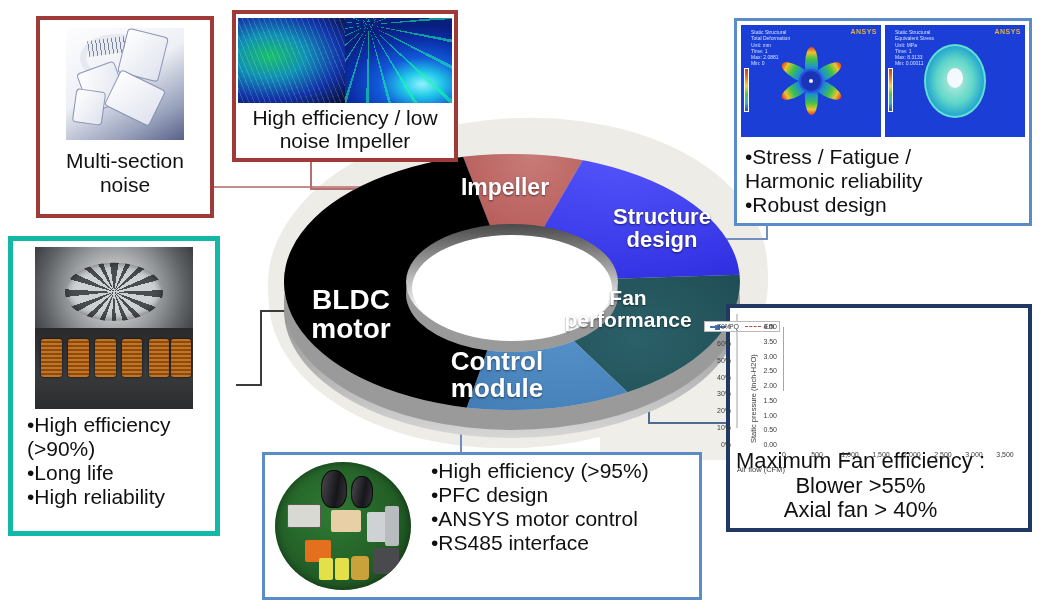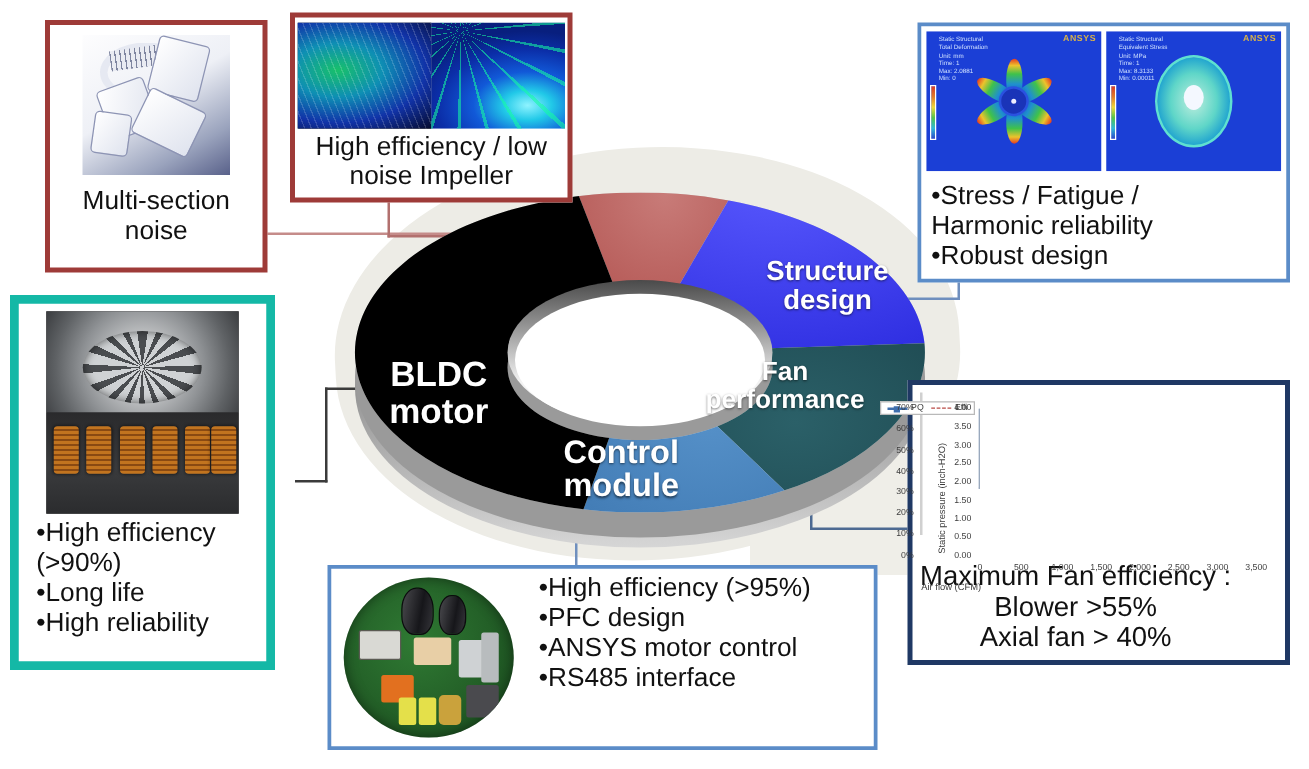--- a/index.html
+++ b/index.html
@@ -36,21 +36,21 @@
   
   .box {
     position: absolute;
     background: #ffffff;
     display: flex;
     flex-direction: column;
     align-items: center;
     justify-content: flex-start;
   }
   .box.red    { border: 4px solid #9e3b38; }
-  .box.black  { border: 7px solid #14b8a6; }
+  .box.black  { border: 5px solid #14b8a6; }
   .box.blue   { border: 3px solid #5b8cc8; }
   .box.navy   { border: 4px solid #1f3864; }
 
   .box-text {
     font-size: 21px;
     color: #111;
     text-align: center;
     line-height: 1.12;
     padding: 3px 6px 5px 6px;
     white-space: pre-line;
@@ -324,20 +324,21 @@
 
       <path d="M250,150 L470,360 L170,372 Z" fill="url(#ctlGrad)"></path>
 
       <path d="M250,150 L170,372 L-60,150 L168,-60 Z" fill="#000000"></path>
     </g>
 
     <ellipse cx="250" cy="150" rx="106" ry="58" fill="url(#innerGrad)"></ellipse>
     <ellipse cx="250" cy="156" rx="100" ry="53" fill="#ffffff"></ellipse>
   </svg>
 
+  <div class="ring-label" style="left:430px;top:175px;width:150px;font-size:23px;">Impeller</div>
   <div class="ring-label" style="left:592px;top:205px;width:140px;font-size:22px;">Structure
 design</div>
   <div class="ring-label" style="left:542px;top:287px;width:172px;font-size:21px;">Fan
 performance</div>
   <div class="ring-label" style="left:417px;top:348px;width:160px;font-size:26px;">Control
 module</div>
   <div class="ring-label" style="left:290px;top:285px;width:122px;font-size:28px;">BLDC
 motor</div>
 
   <div class="box red" style="left:36px;top:16px;width:178px;height:202px;">

